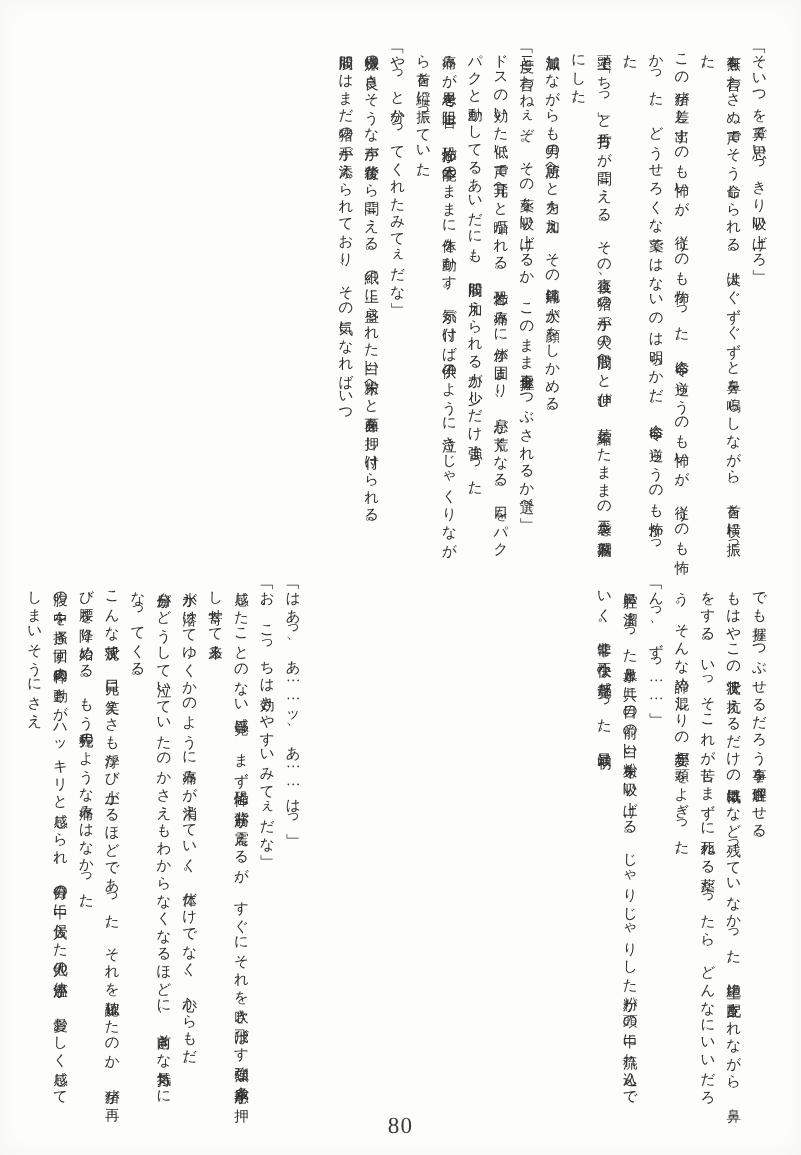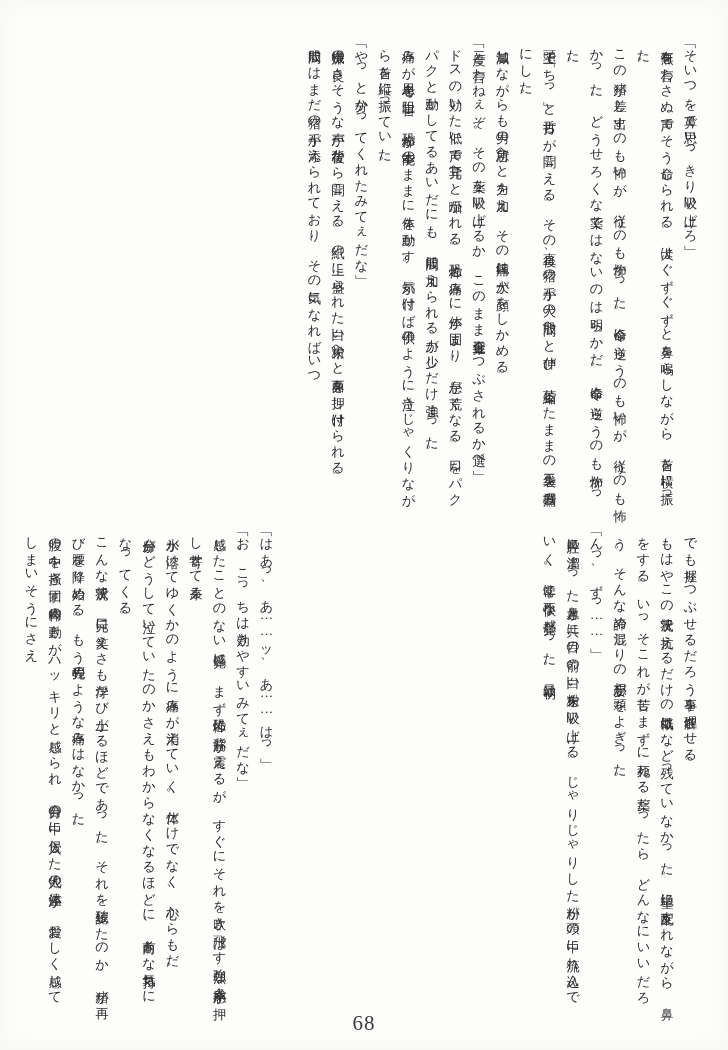--- a/index.html
+++ b/index.html
@@ -96,16 +96,16 @@
 鼻腔に溜まった鼻水と共に目の前の白い粉末を吸い上げる。じゃりじゃりした粉が頭の中に流れ込んでいく。非常に不快な感覚だった。最初は。</div>
 
   <div class="block" id="block-c">「はあっ、あ……ッ、あ……はっ」
 「お、こっちは効きやすいみてぇだな」
 感じたことのない感覚に、まず恐怖に背筋が震えるが、すぐにそれを吹き飛ばす強烈な多幸感が押し寄せて来る。
 氷が溶けてゆくかのように痛みが消えていく。体だけでなく、心からもだ。
 自分がどうして泣いていたのかさえもわからなくなるほどに、前向きな気持ちになってくる。
 こんな状況で、口元に笑えさも浮かび上がるほどであった。それを確認したのか、猪が再び腰を降り始める。もう先程のような痛みはなかった。
 腹の中を掻き回す肉棒の動きがハッキリと感じられ、自分の中に侵入した他人の体温が、愛おしく感じてしまいそうにさえ</div>
 
-  <div class="page-number">68</div>
+  <div class="page-number">80</div>
 
   <div class="edge-shadow"></div>
 </div>
 
 </body></html>

